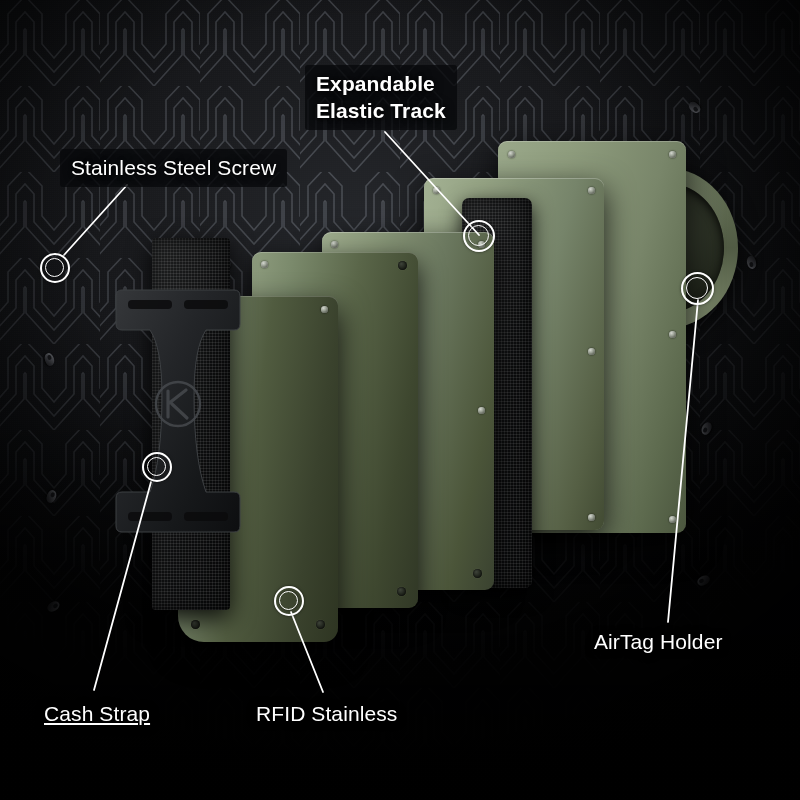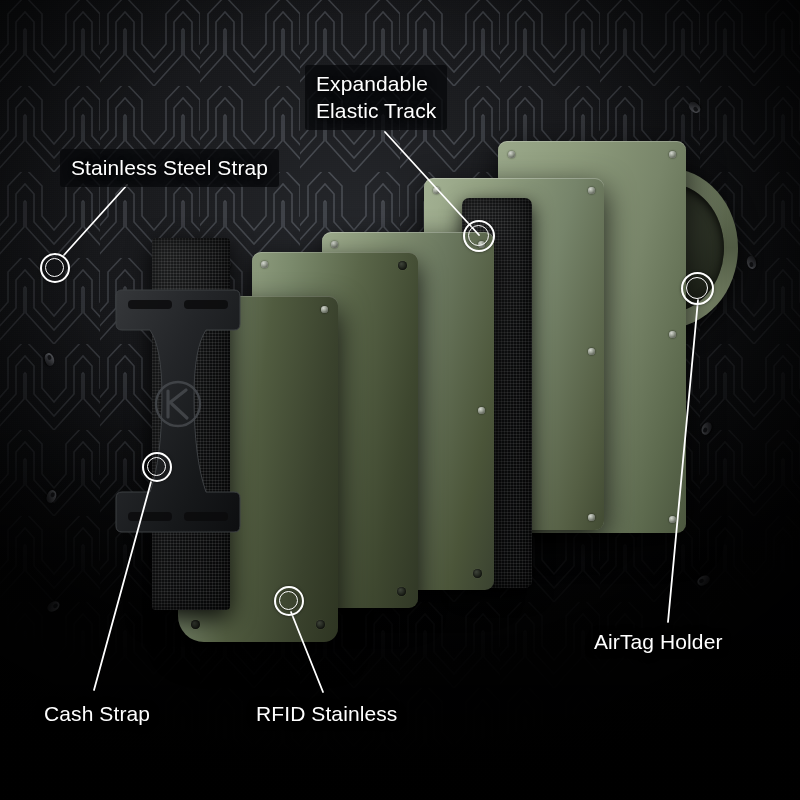--- a/index.html
+++ b/index.html
@@ -281,21 +281,21 @@
         <div class="callout" style="left: 0px; top: 0px; width: 26px; height: 26px;"></div>
         <div class="callout ring2" style="left: 5px; top: 5px; width: 17px; height: 17px;"></div>
       </div>
       <div style="position: absolute; left: 142px; top: 452px; width: 30px; height: 30px;">
         <div class="callout" style="left: 0px; top: 0px; width: 26px; height: 26px;"></div>
         <div class="callout ring2" style="left: 5px; top: 5px; width: 17px; height: 17px;"></div>
       </div>
     </div>
 
   <div id="labels">
-      <div class="label boxed" style="left: 60px; top: 149px;">Stainless Steel Strap</div>
-      <div class="label boxed" style="left: 305px; top: 65px;">Expandable
+      <div class="label boxed" style="left: 60px; top: 149px;">Stainless Steel Screw</div>
+      <div class="label boxed" style="left: 305px; top: 65px; font-weight: bold;">Expandable
 Elastic Track</div>
       <div class="label" style="left: 594px; top: 628px;">AirTag Holder</div>
       <div class="label" style="left: 256px; top: 700px;">RFID Stainless</div>
-      <div class="label" style="left: 44px; top: 700px;">Cash Strap</div>
+      <div class="label" style="left: 44px; top: 700px; text-decoration: underline;">Cash Strap</div>
     </div>
 
 </div>
 
 </body></html>

